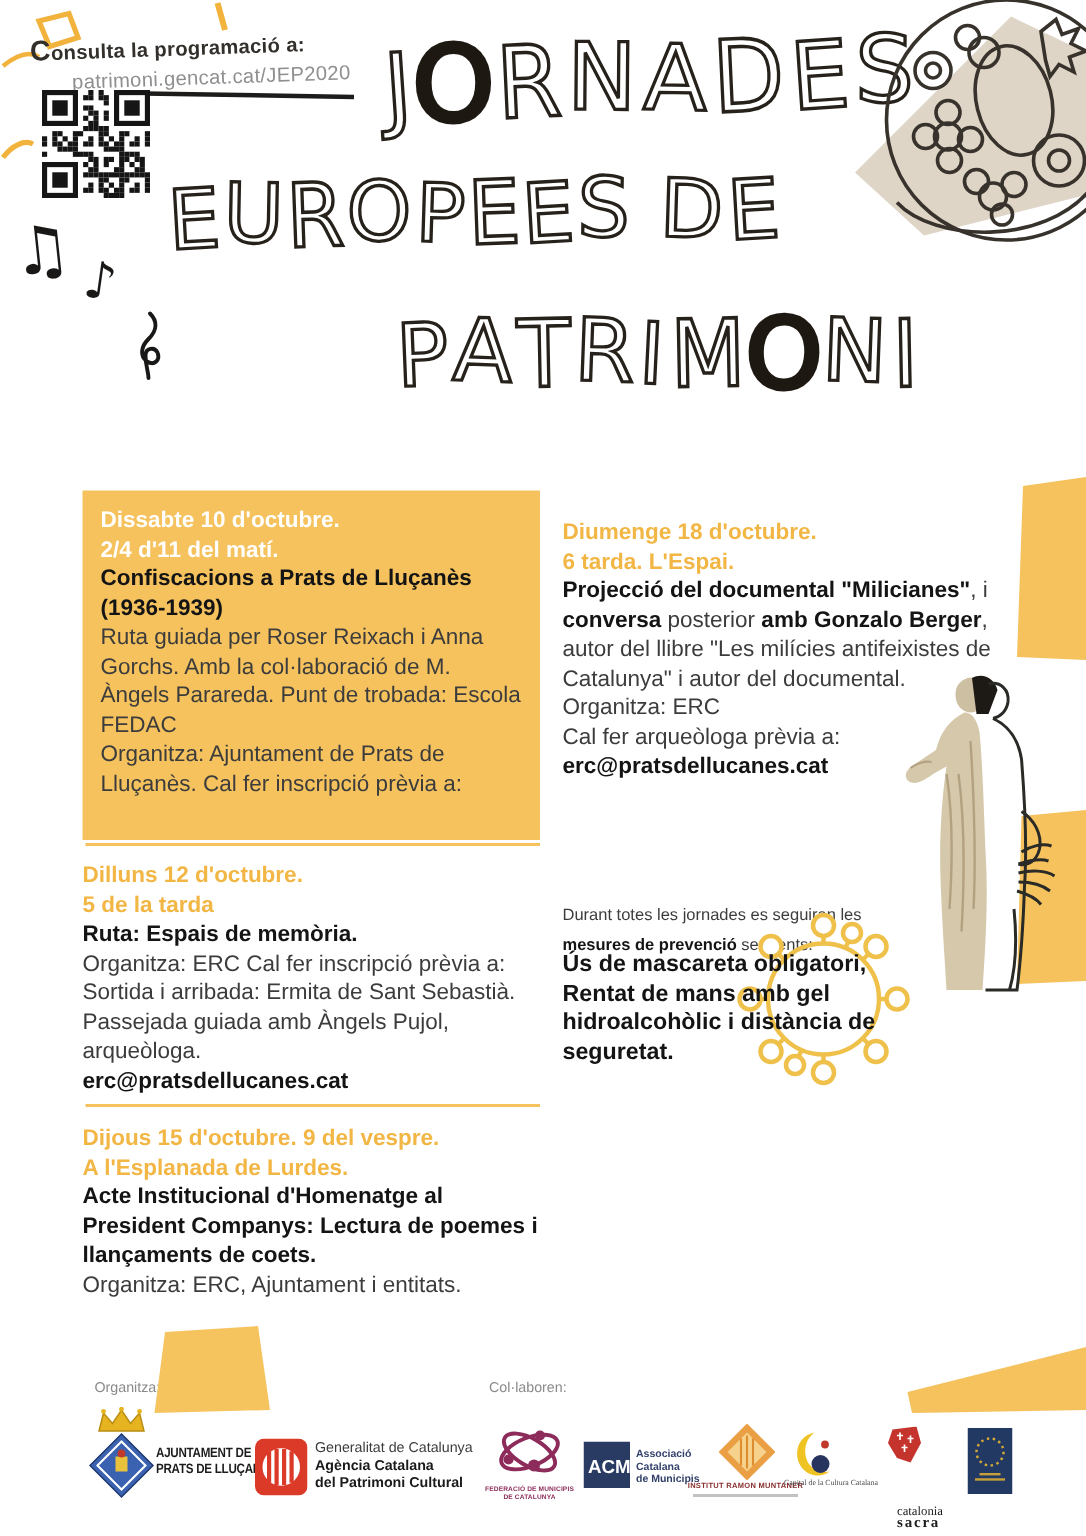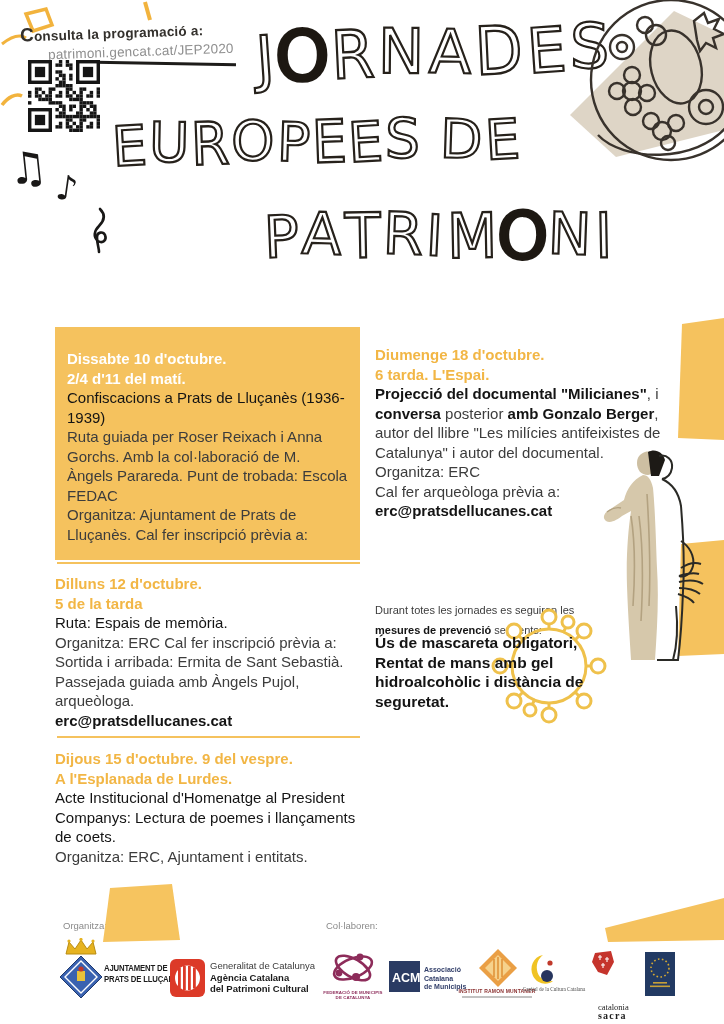--- a/index.html
+++ b/index.html
@@ -27,25 +27,25 @@
   .lt.sp{width:18px;}
   .lt:nth-child(2n){transform:rotate(2.1deg) translateY(-2px);}
   .lt:nth-child(2n+1){transform:rotate(-2.3deg) translateY(1px);}
   .lt:nth-child(3n){transform:rotate(-1.1deg) scaleY(1.07);}
   .lt:nth-child(5n){transform:rotate(2.8deg) scaleY(.98);}
   #title-l1 .lt:nth-child(2),#title-l3 .lt:nth-child(7){transform:scale(1.12) rotate(1.5deg);}
 
   
   .evt{position:absolute;font-size:15px;line-height:19.5px;color:#3c3c3c;}
   .day{font-weight:bold;color:#f2b645;}
-  .name{font-weight:normal;color:#141414;}
+  .name{font-weight:bold;color:#141414;}
   .email{font-weight:bold;color:#141414;}
   .b{font-weight:bold;color:#141414;}
   #evt1{left:55px;top:327px;width:305px;height:233px;background:#f5c25e;
-        padding:22px 12px;box-sizing:border-box;}
+        padding:10px 12px;box-sizing:border-box;}
   #evt1 .day{color:#ffffff;}
   #evt2{left:55px;top:574px;width:306px;}
   #evt3{left:55px;top:749px;width:306px;}
   #evt4{left:375px;top:334px;width:296px;margin-top:11px;}
   .hr{position:absolute;left:57px;width:303px;height:2px;background:#f5c25e;}
   #hr1{top:562px;}
   #hr2{top:736px;}
 
   #measures{left:375px;top:553px;width:215px;font-size:11px;line-height:19.5px;color:#3c3c3c;margin-top:48px;}
   #prevention{left:375px;top:633px;width:222px;font-size:15.5px;line-height:19.5px;

